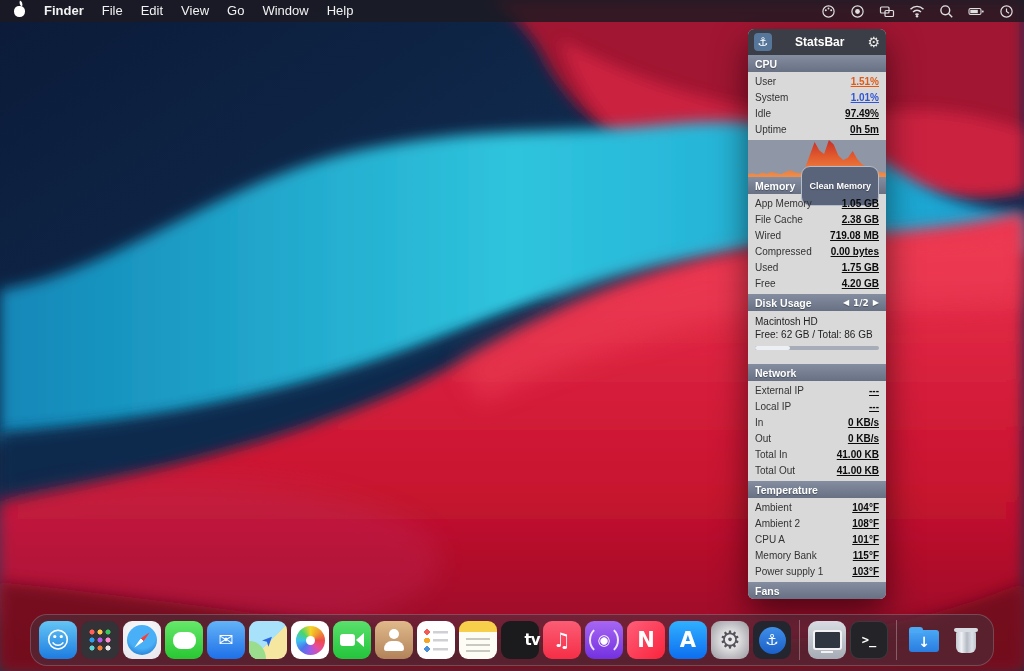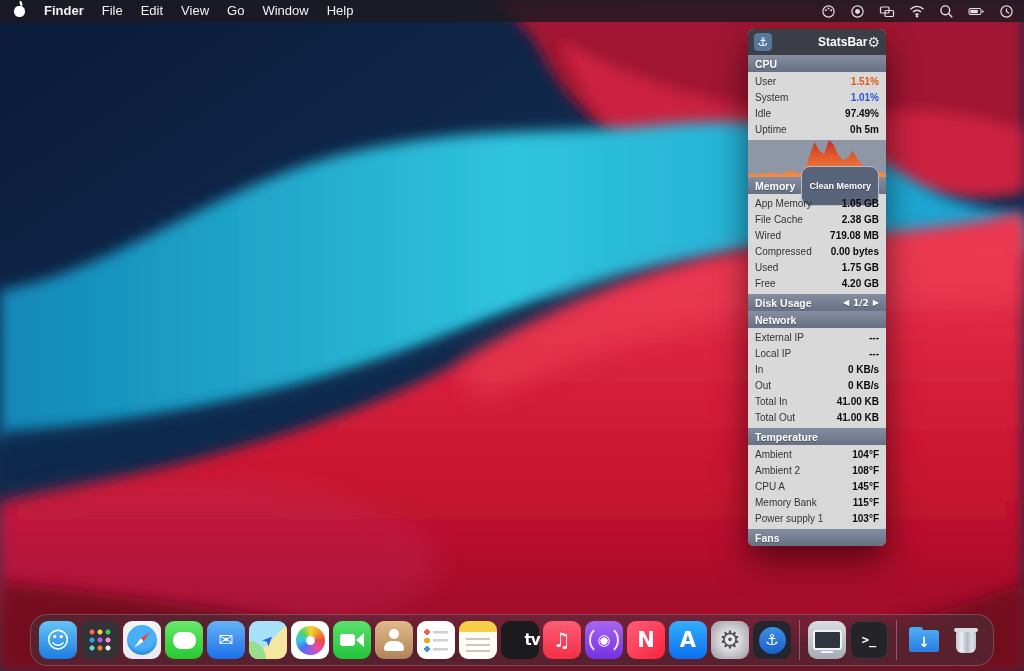--- a/index.html
+++ b/index.html
@@ -28,31 +28,31 @@
 
   
   .panel { position:absolute; left:748px; top:29px; width:138px; z-index:8;
            border-radius:6px; overflow:hidden; background:#d9d9d9;
            box-shadow:0 14px 34px rgba(0,0,0,.55); font-size:10px; }
   .panel-header { height:26px; background:#3b3e46; display:flex; align-items:center;
                   padding:0 6px; }
   .anchor-badge { width:18px; height:18px; border-radius:4px; background:#56779a;
                   color:#fff; display:flex; align-items:center; justify-content:center;
                   font-size:12px; font-family:"DejaVu Sans",sans-serif; }
-  .panel-title { flex:1; text-align:right; color:#fff; font-size:12px; font-weight:700; }
+  .panel-title { flex:1; text-align:center; color:#fff; font-size:12px; font-weight:700; }
   .gear-btn { color:#e8e8e8; font-size:14px; font-family:"DejaVu Sans",sans-serif; cursor:default; }
   .sec-head { height:17px; background:linear-gradient(#848da0,#68718408 140%),linear-gradient(#828b9c,#67708266);
               background:linear-gradient(#858ea1,#687184); color:#fff; font-size:10.5px;
               font-weight:700; display:flex; align-items:center; padding:0 7px;
               text-shadow:0 1px 1px rgba(0,0,0,.35); }
   .sec-body { background:#d9d9d9; padding:2px 0; }
   .row { display:flex; justify-content:space-between; align-items:flex-end;
          padding:2px 7px; line-height:12px; }
   .row .lbl { color:#333; }
-  .row .val { color:#0a0a0a; font-weight:700; }
+  .row .val { color:#0a0a0a; font-weight:700;text-decoration:underline; }
   .graph-wrap { height:37px; background:#8f97a7; }
   .graph-wrap svg { display:block; width:100%; height:100%; }
   .clean-btn { margin-left:auto; font-size:9px; font-weight:700; color:#fff;
                background:#59637a; border:1px solid #b6bdca; border-radius:9px;
                padding:14px 7px; line-height:10px; cursor:default; }
   .pager { margin-left:auto; display:flex; align-items:center; gap:4px; font-size:9px;
            font-family:"DejaVu Sans",sans-serif; }
   .pager .arr { cursor:default; font-size:8px; }
   .disk-body { background:#d9d9d9; padding:4px 7px 14px; }
   .disk-line { color:#222; line-height:13px; }
@@ -339,20 +339,27 @@
     </div>
 
     <div class="sec-head">
       <span>Disk Usage</span>
       <span class="pager">
         <span class="arr">◀</span>
         <span>1/2</span>
         <span class="arr">▶</span>
       </span>
     </div>
+    <div class="disk-body">
+      <div class="disk-line">Macintosh HD</div>
+      <div class="disk-detail">Free: 62 GB / Total: 86 GB</div>
+      <div class="ptrack">
+        <div class="pfill" style="width: 28%;"></div>
+      </div>
+    </div>
 
     <div class="sec-head">
       <span>Network</span>
     </div>
     <div class="sec-body">
       <div class="row">
         <span class="lbl">External IP</span>
         <span class="val">---</span>
       </div>
       <div class="row">
@@ -384,21 +391,21 @@
       <div class="row">
         <span class="lbl">Ambient</span>
         <span class="val">104°F</span>
       </div>
       <div class="row">
         <span class="lbl">Ambient 2</span>
         <span class="val">108°F</span>
       </div>
       <div class="row">
         <span class="lbl">CPU A</span>
-        <span class="val">145°F</span>
+        <span class="val">101°F</span>
       </div>
       <div class="row">
         <span class="lbl">Memory Bank</span>
         <span class="val">115°F</span>
       </div>
       <div class="row">
         <span class="lbl">Power supply 1</span>
         <span class="val">103°F</span>
       </div>
     </div>

